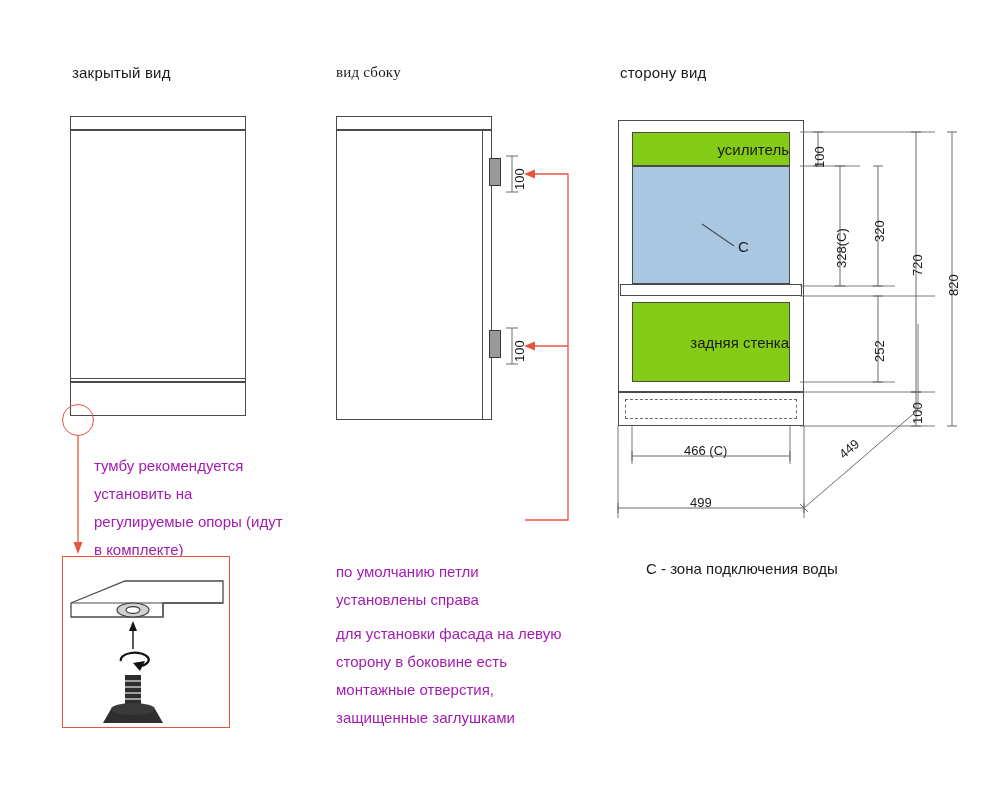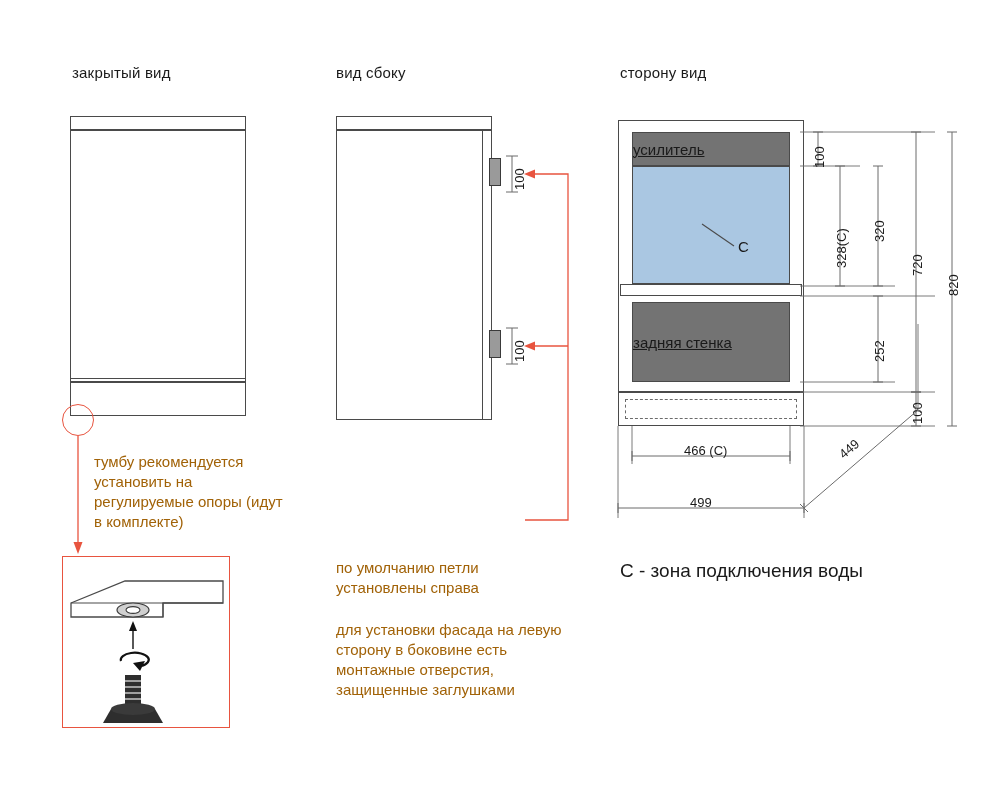--- a/index.html
+++ b/index.html
@@ -25,22 +25,22 @@
 
   .col-title {
     font-size: 15px;
     color: #1a1a1a;
     letter-spacing: 0.2px;
     white-space: nowrap;
   }
 
   .note {
     font-size: 15px;
-    line-height: 20px;
-    color: #a16207;
+    line-height: 28px;
+    color: #a21caf;
   }
 
   
   .cab1-body {
     border: 1.6px solid #4a4a4a;
     background: #ffffff;
     box-sizing: border-box;
   }
   .thinline {
     background: #4a4a4a;
@@ -62,29 +62,28 @@
     color: #1a1a1a;
     white-space: nowrap;
   }
   .dim-text.vert {
     transform: rotate(-90deg);
     transform-origin: left top;
   }
 
   
   .panel-grey {
-    background: #737373;
+    background: #84cc16;
     border: 1.4px solid #4a4a4a;
     box-sizing: border-box;
     display: flex;
     align-items: center;
-    justify-content: flex-start;
+    justify-content: flex-end;
     font-size: 15px;
     color: #1a1a1a;
-    text-decoration: underline;
   }
   .panel-blue {
     background: #aac7e2;
     border: 1.4px solid #4a4a4a;
     box-sizing: border-box;
   }
   .panel-white {
     background: #ffffff;
     border: 1.4px solid #4a4a4a;
     box-sizing: border-box;
@@ -93,32 +92,33 @@
     background: #ffffff;
     border: 1.4px solid #4a4a4a;
     box-sizing: border-box;
   }
   .dashed-inner {
     border: 1px dashed #6b6b6b;
     box-sizing: border-box;
   }
   svg { display: block; overflow: visible; }
   .legend {
-    font-size: 19px;
+    font-size: 15px;
     color: #1a1a1a;
     white-space: nowrap;
+    margin-left: 26px;
   }
 </style>
 </head>
 <body>
 
 <div class="stage">
 
   <div class="abs col-title" style="left:72px; top:64px;">закрытый вид</div>
-  <div class="abs col-title" style="left:336px; top:64px;">вид сбоку</div>
+  <div class="abs col-title" style="left:336px; top:64px;font-family:Liberation Serif, serif;">вид сбоку</div>
   <div class="abs col-title" style="left:620px; top:64px;">сторону вид</div>
 
   <div class="abs" style="left:0; top:0;">
 
     <div class="abs cab1-body" style="left:70px; top:116px; width:176px; height:14px;"></div>
 
     <div class="abs cab1-body" style="left:70px; top:130px; width:176px; height:252px;"></div>
 
     <div class="abs cab1-body" style="left:70px; top:382px; width:176px; height:34px;"></div>
 

